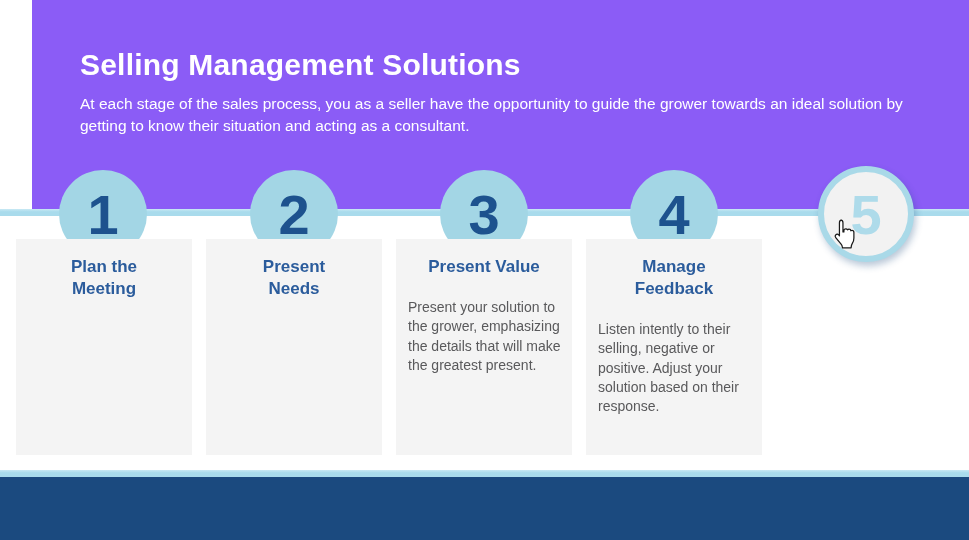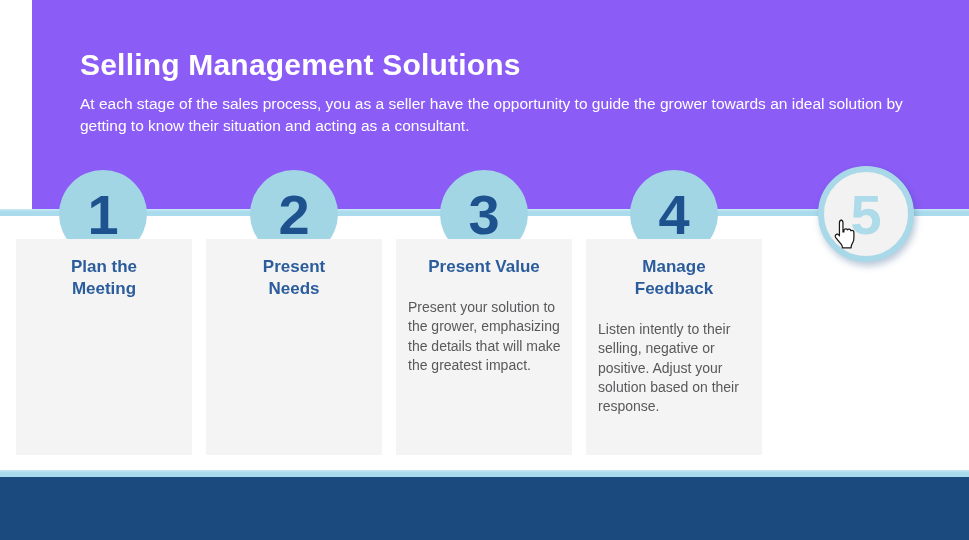--- a/index.html
+++ b/index.html
@@ -155,21 +155,21 @@
   </div>
 
   <div class="stage-card k1">
     <div class="card-title">Plan the Meeting</div>
   </div>
   <div class="stage-card k2">
     <div class="card-title">Present Needs</div>
   </div>
   <div class="stage-card k3">
     <div class="card-title">Present Value</div>
-    <div class="card-body">Present your solution to the grower, emphasizing the details that will make the greatest impact.</div>
+    <div class="card-body">Present your solution to the grower, emphasizing the details that will make the greatest present.</div>
   </div>
   <div class="stage-card k4">
     <div class="card-title">Manage Feedback</div>
     <div class="card-body">Listen intently to their selling, negative or positive. Adjust your solution based on their response.</div>
   </div>
 
   <svg class="cursor" viewBox="0 0 26 31">
     <path d="M9.3 1.2 c1.3 0 2.2 1 2.2 2.4 v8.9 l0.9 0.1 v-1.2 c0-1.1 0.8-1.9 1.9-1.9 0.7 0 1.3 0.4 1.6 1 0.3-0.4 0.8-0.7 1.5-0.7 1 0 1.7 0.7 1.8 1.6 0.3-0.2 0.6-0.3 1-0.3 1.1 0 1.9 0.8 1.9 2 v5.2 c0 2.3-0.5 3.6-1.4 5.1 -0.7 1.2-1.1 2.3-1.2 3.6 l-0.1 0.9 H11 l-0.1-0.8 c-0.1-0.9-0.5-1.8-1.2-2.7 l-5.2-6.4 c-0.7-0.9-0.7-2 0.1-2.7 0.8-0.8 2-0.7 2.8 0.1 l0.7 0.8 V3.6 c0-1.4 0.9-2.4 2.2-2.4 z" fill="#ffffff" stroke="#1a1a1a" stroke-width="1.2" stroke-linejoin="round"></path>
   </svg>
 

